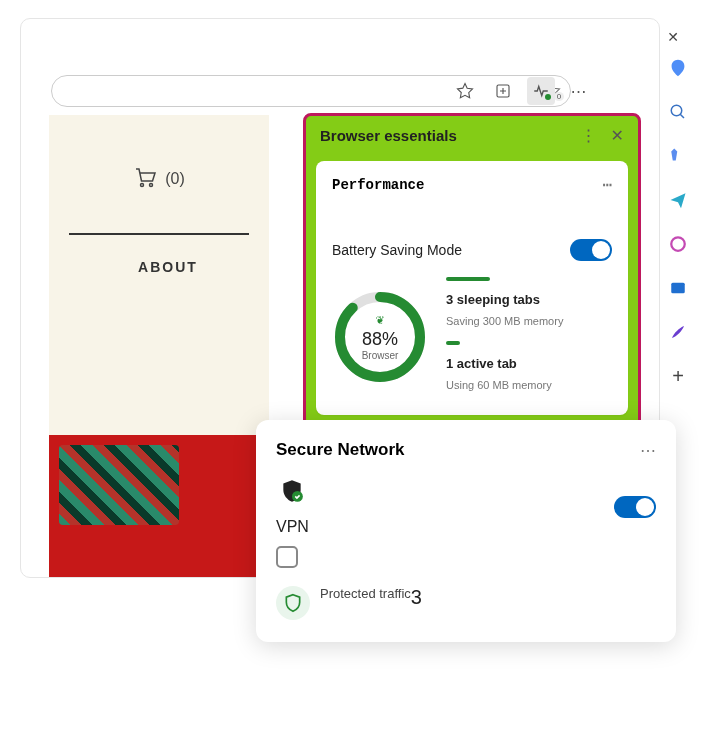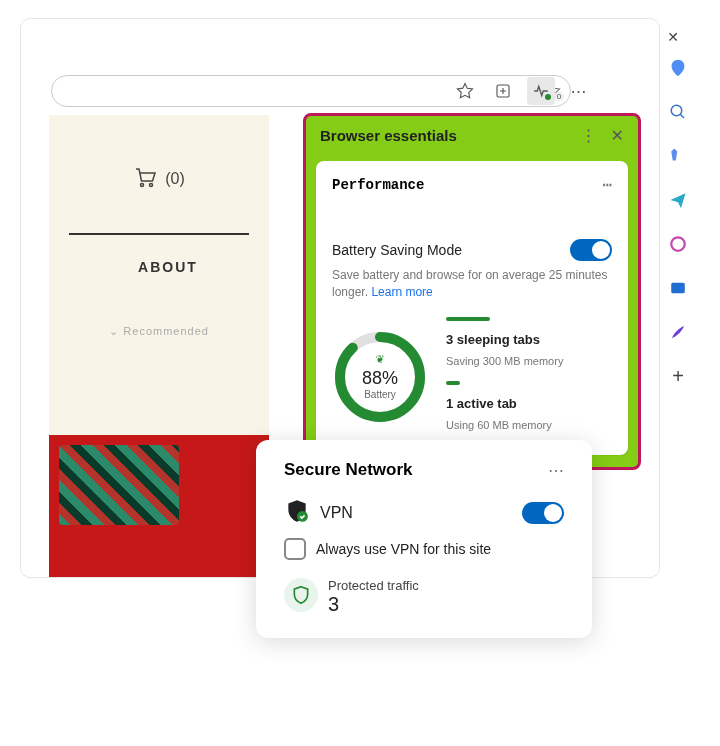--- a/index.html
+++ b/index.html
@@ -51,35 +51,35 @@
 .gauge-center { position: absolute; inset: 0; display: flex; flex-direction: column; align-items: center; justify-content: center; }
 .gauge-pct { font-size: 18px; font-weight: 400; color: #222; }
 .gauge-sub { font-size: 10px; color: #666; }
 .gauge-leaf { color: #258b32; font-size: 11px; margin-bottom: 2px; }
 .stats { display: flex; flex-direction: column; gap: 8px; }
 .stat-bar { width: 44px; height: 4px; background: #258b32; border-radius: 2px; }
 .stat-bar.short { width: 14px; }
 .stat-title { font-size: 13px; font-weight: 600; color: #222; margin-top: 3px; }
 .stat-sub { font-size: 11px; color: #777; margin-bottom: 6px; }
 
-.secure-card { position: absolute; top: 440px; left: 256px; width: 336px; background: #fff; border-radius: 12px; padding: 20px 28px 22px; box-shadow: 0 4px 24px rgba(0,0,0,.15); }
+.secure-card { position: absolute; top: 420px; left: 256px; width: 420px; background: #fff; border-radius: 12px; padding: 20px 20px 22px; box-shadow: 0 4px 24px rgba(0,0,0,.15); }
 .secure-head { display: flex; justify-content: space-between; align-items: center; margin-bottom: 18px; }
 .secure-title { font-size: 17px; font-weight: 600; }
 .vpn-row { display: flex; justify-content: space-between; align-items: center; margin-bottom: 10px; }
-.vpn-left { display: flex; align-items: center; gap: 10px; }
+.vpn-left { display: flex; align-items: center; gap: 10px; flex-direction: column; }
 .vpn-label { font-size: 16px; color: #222; }
 .secure-desc { font-size: 13.5px; color: #777; line-height: 1.5; margin-bottom: 14px; }
 .secure-desc a { color: #1a73e8; text-decoration: underline; }
 .checkbox-row { display: flex; align-items: center; gap: 10px; margin-bottom: 18px; }
 .checkbox { width: 22px; height: 22px; border: 2px solid #888; border-radius: 5px; }
 .checkbox-label { font-size: 14px; color: #222; }
 .secure-stats { display: flex; gap: 20px; }
 .secure-stat { display: flex; gap: 10px; align-items: flex-start; flex: 1; }
 .secure-stat-icon { width: 34px; height: 34px; background: #e9f5ec; border-radius: 50%; display: flex; align-items: center; justify-content: center; color: #258b32; flex-shrink: 0; }
-.secure-stat-text { display: flex; flex-direction: column; }
+.secure-stat-text { display: flex; flex-direction: row; }
 .secure-stat-label { font-size: 13px; color: #444; }
 .secure-stat-value { font-size: 20px; font-weight: 400; color: #222; }
 </style>
 </head>
 <body>
 
 <div class="window-controls">
   <div>−</div>
   <div>▢</div>
   <div>✕</div>
@@ -124,56 +124,52 @@
     <div class="cart-row">
       <span><svg width="24" height="24" viewBox="0 0 24 24" fill="none" stroke="#444" stroke-width="1.5">
             <circle cx="9" cy="20" r="1.5"></circle>
             <circle cx="18" cy="20" r="1.5"></circle>
             <path d="M3 4h3l2.5 12h11L22 8H7"></path>
           </svg></span>
       <span>(0)</span>
     </div>
     <div class="divider"></div>
     <div class="about">ABOUT</div>
-    <div class="recommended">Recommended</div>
     <div class="product-img"></div>
   </div>
 
   <div class="panel">
     <div class="panel-header">
       <div class="panel-title">Browser essentials</div>
       <div class="panel-header-actions">
         <span>⋮</span>
         <span>✕</span>
       </div>
     </div>
 
     <div class="perf-card">
       <div class="perf-head">
         <div class="perf-head-title">Performance</div>
         <div style="color:#777">⋯</div>
       </div>
       <div class="perf-row">
         <div class="perf-row-label">Battery Saving Mode</div>
         <div class="toggle"></div>
-      </div>
-      <div class="perf-desc">
-        <span>Save battery and browse for on average 25 minutes longer. </span><a href="#">Learn more</a>
       </div>
 
       <div class="perf-gauge-row">
         <div class="gauge">
           <svg width="96" height="96" viewBox="0 0 96 96">
             <circle cx="48" cy="48" r="40" stroke="#e0e0e0" stroke-width="10" fill="none"></circle>
             <circle cx="48" cy="48" r="40" stroke="#258b32" stroke-width="10" fill="none" stroke-dasharray="251" stroke-dashoffset="30" stroke-linecap="round"></circle>
           </svg>
           <div class="gauge-center">
             <div class="gauge-leaf">❦</div>
             <div class="gauge-pct">88%</div>
-            <div class="gauge-sub">Battery</div>
+            <div class="gauge-sub">Browser</div>
           </div>
         </div>
         <div class="stats">
           <div class="stat-bar"></div>
           <div class="stat-title">3 sleeping tabs</div>
           <div class="stat-sub">Saving 300 MB memory</div>
           <div class="stat-bar short"></div>
           <div class="stat-title">1 active tab</div>
           <div class="stat-sub">Using 60 MB memory</div>
         </div>
@@ -233,21 +229,20 @@
             <path fill="#222" d="M12 2l8 3v6c0 5-3.5 9-8 11-4.5-2-8-6-8-11V5z"></path>
             <circle cx="17" cy="17" r="5" fill="#258b32"></circle>
             <path d="M15 17l1.5 1.5L19 16" stroke="#fff" stroke-width="1.5" fill="none"></path>
           </svg></span>
       <span class="vpn-label">VPN</span>
     </div>
     <div class="toggle"></div>
   </div>
   <div class="checkbox-row">
     <div class="checkbox"></div>
-    <div class="checkbox-label">Always use VPN for this site</div>
   </div>
   <div class="secure-stats">
     <div class="secure-stat">
       <div class="secure-stat-icon">
           <svg width="20" height="20" viewBox="0 0 24 24" fill="none" stroke="#258b32" stroke-width="2">
             <path d="M12 2l8 3v6c0 5-3.5 9-8 11-4.5-2-8-6-8-11V5z"></path>
           </svg>
         </div>
       <div class="secure-stat-text">
         <div class="secure-stat-label">Protected traffic</div>

